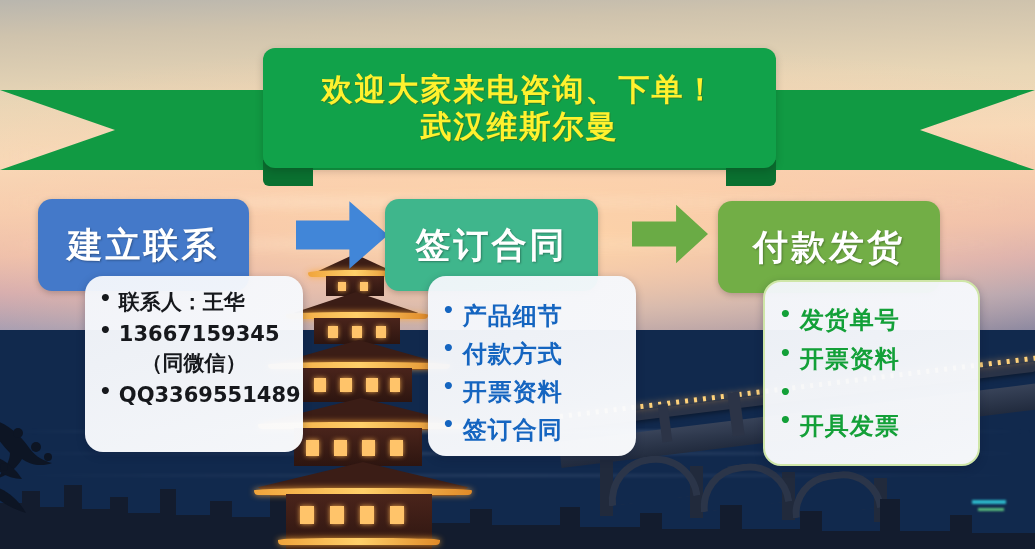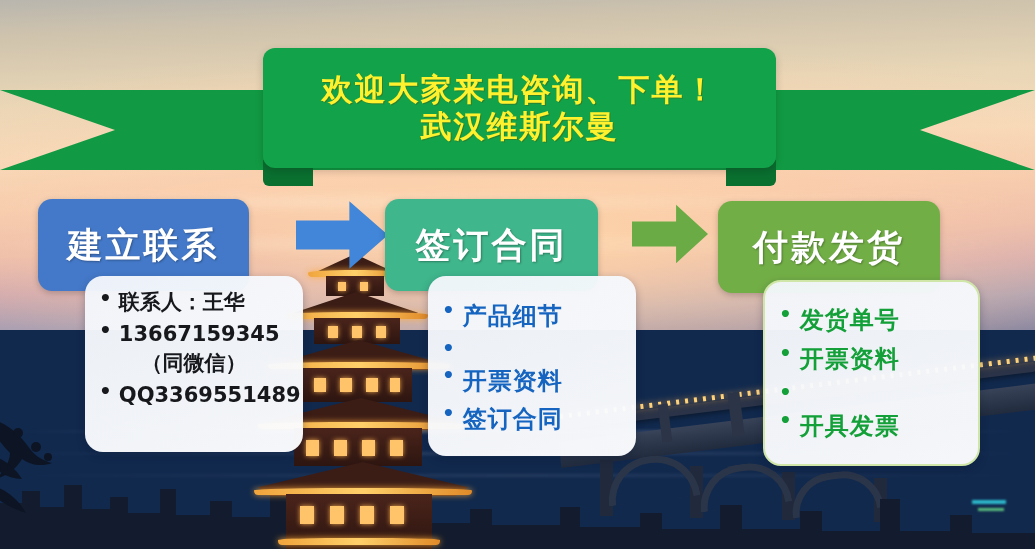--- a/index.html
+++ b/index.html
@@ -271,20 +271,21 @@
       <span>签订合同</span>
     </div>
     <div class="card-body" style="left:428px;top:276px;width:208px;height:180px;">
       <ul>
         <li style="margin-top:12px;">
           <span class="bul">•</span>
           <span>产品细节</span>
         </li>
         <li style="margin-top:6px;">
           <span class="bul">•</span>
+          <span>付款方式</span>
         </li>
         <li style="margin-top:6px;">
           <span class="bul">•</span>
           <span>开票资料</span>
         </li>
         <li style="margin-top:6px;">
           <span class="bul">•</span>
           <span>签订合同</span>
         </li>
       </ul>

